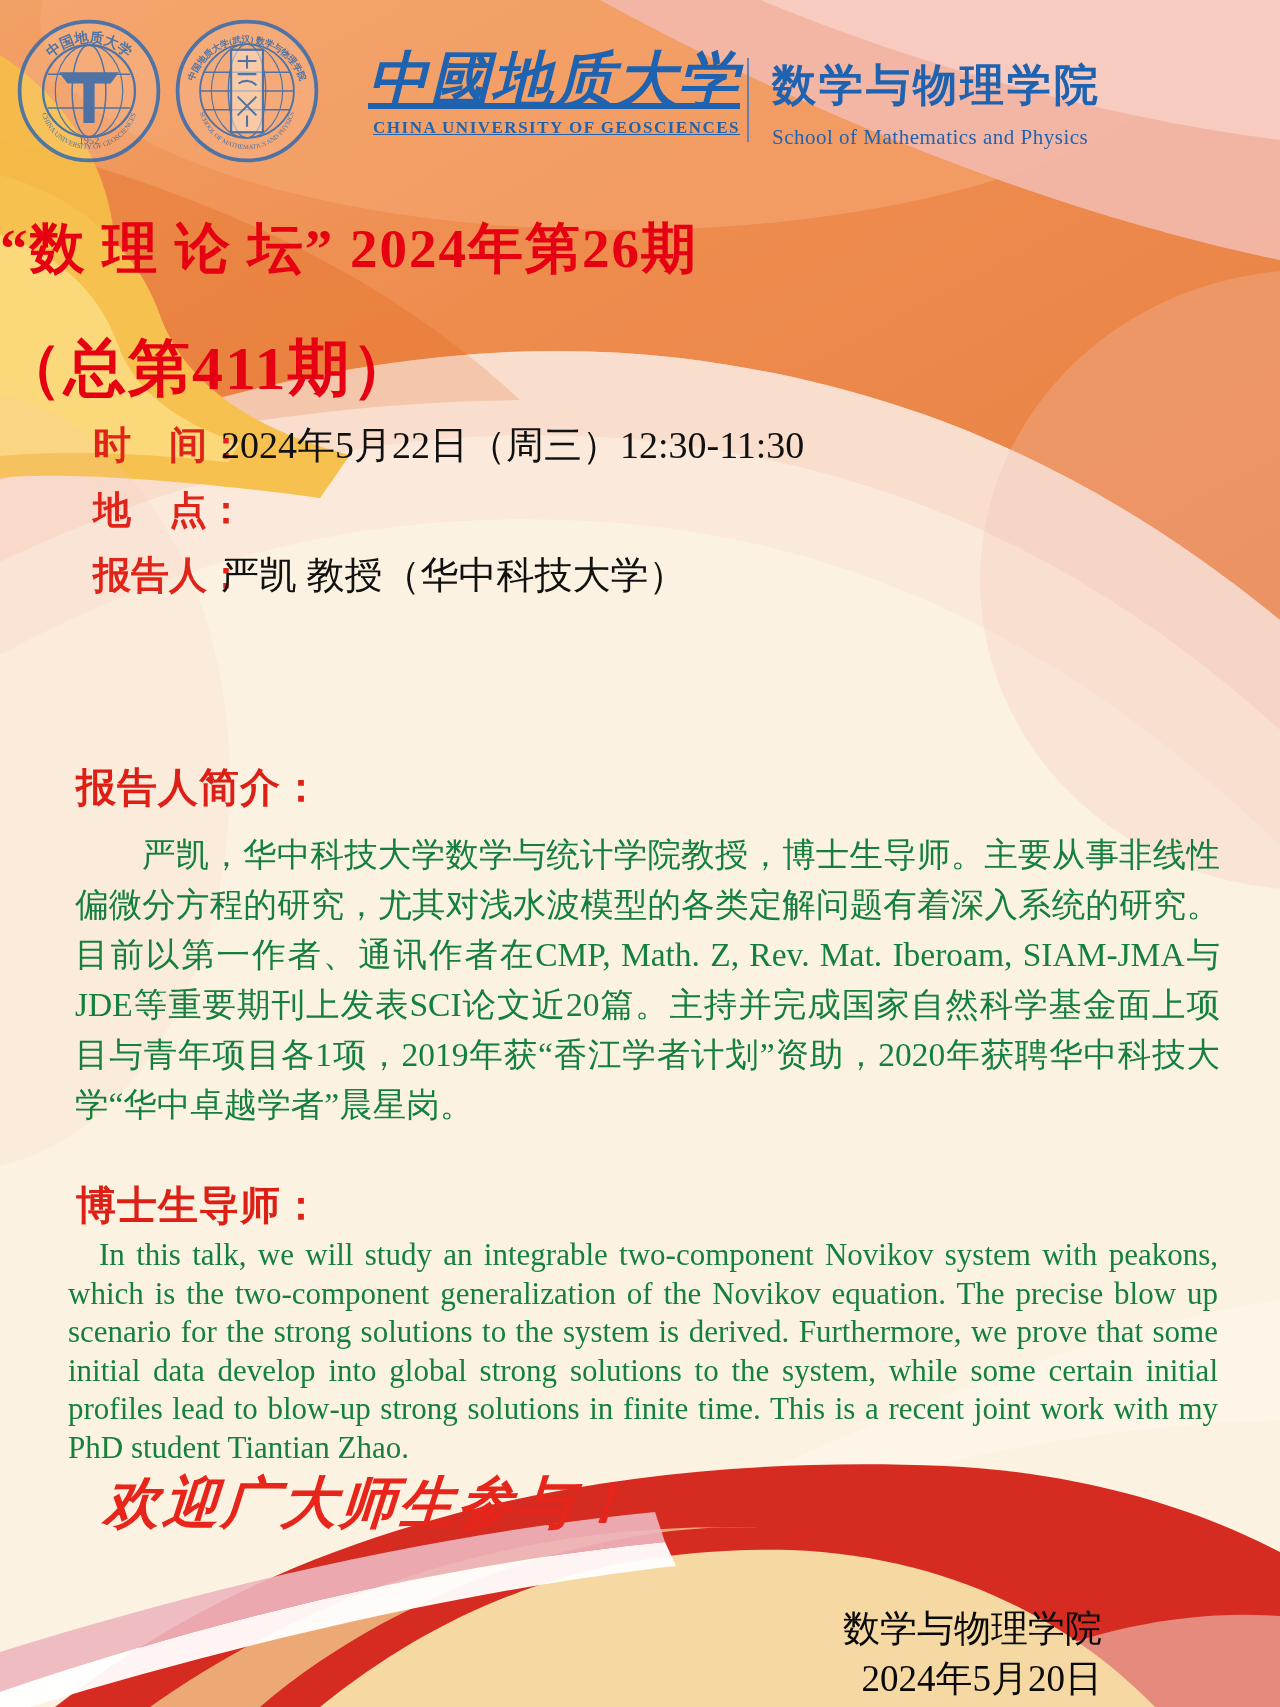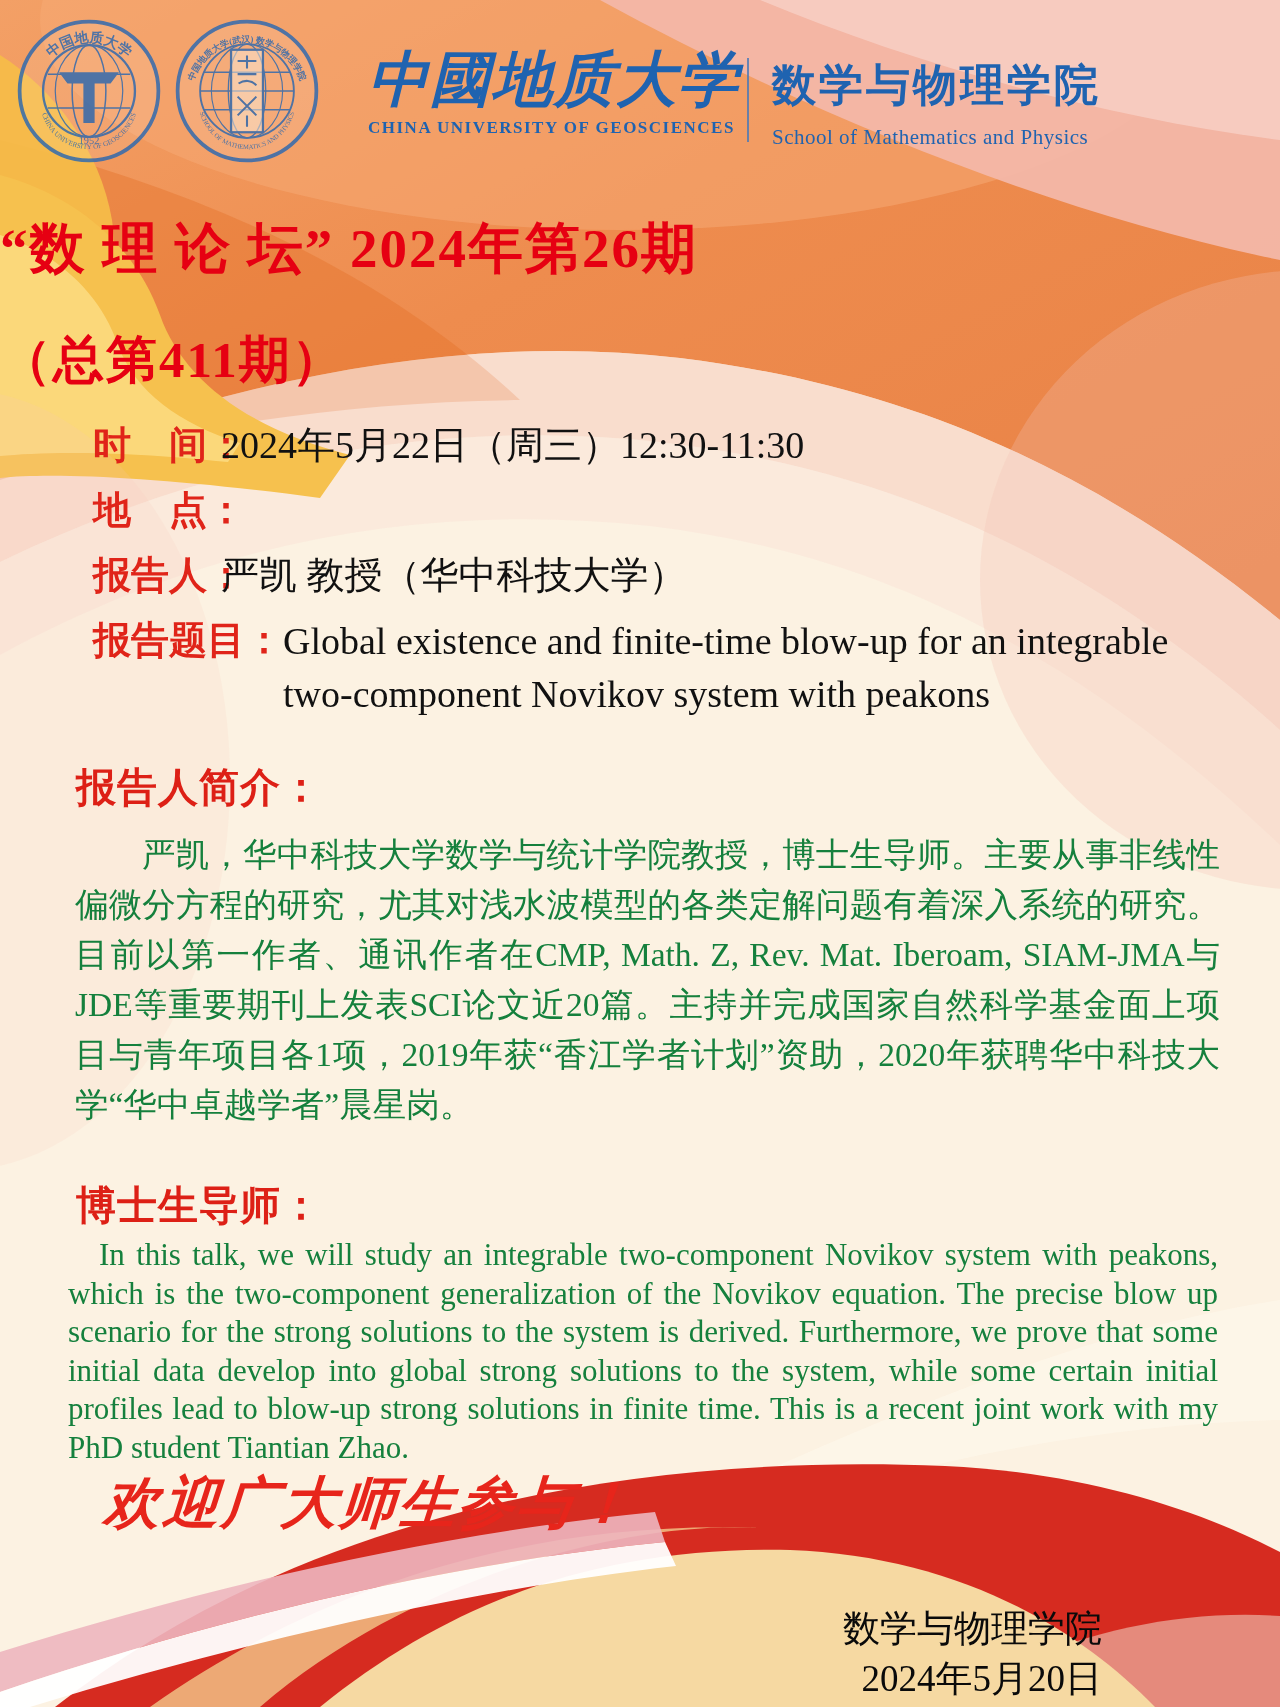--- a/index.html
+++ b/index.html
@@ -8,33 +8,33 @@
     width:1280px;height:1707px;
     margin:0 auto;
     overflow:hidden;
     font-family:"Liberation Serif","DejaVu Serif",serif;
     background:#fcf2e2;
   }
   .bg{position:absolute;inset:0;width:1280px;height:1707px;}
   
   .seals{position:absolute;top:16px;left:14px;display:flex;gap:8px;}
   .seal{width:150px;height:150px;opacity:.82;}
-  .uni-block{position:absolute;left:368px;top:44px;width:372px;text-align:left;color:#1f63b0;}
+  .uni-block{position:absolute;left:368px;top:44px;width:372px;text-align:right;color:#1f63b0;text-decoration:underline;}
   .uni-cn{font-size:60px;font-weight:bold;letter-spacing:2px;line-height:70px;
           font-family:"DejaVu Serif","Liberation Serif",serif;font-style:italic;}
   .uni-en{font-size:17px;font-weight:bold;letter-spacing:1.5px;margin-top:4px;white-space:nowrap;
           font-family:"Liberation Serif",serif;}
   .hdr-divider{position:absolute;left:747px;top:58px;width:2px;height:84px;background:#4678b8;opacity:.8;}
   .school-block{position:absolute;left:772px;top:56px;width:330px;color:#1f63b0;}
   .school-cn{font-size:44px;font-weight:bold;letter-spacing:3px;font-family:"Liberation Sans","DejaVu Sans",sans-serif;}
   .school-en{font-size:21px;margin-top:10px;letter-spacing:.5px;font-family:"Liberation Serif",serif;}
   
   .title-wrap{position:absolute;left:0;right:0;top:212px;color:#e60012;font-weight:bold;}
   .title-line1{font-size:55px;letter-spacing:2px;}
-  .title-line2{font-size:51px;margin-top:40px;letter-spacing:2px;}
+  .title-line2{font-size:62px;margin-top:40px;letter-spacing:2px;}
   
   .info{position:absolute;left:93px;right:60px;top:420px;}
   .info-row{display:flex;align-items:flex-start;margin-bottom:15px;font-size:38px;line-height:50px;color:#121212;}
   .info-label{color:#e02419;font-weight:bold;white-space:pre;flex:0 0 auto;}
   .info-label.fixed{width:128px;}
   .info-value{color:#111;}
   .topic-value{line-height:53px;}
   
   .sec-heading{position:absolute;left:76px;color:#dd2016;font-weight:bold;font-size:40px;letter-spacing:1px;text-align:center;}
   .bio-heading{top:760px;}
@@ -153,24 +153,20 @@
       <span class="info-label fixed">时　间：</span>
       <span class="info-value">2024年5月22日（周三）12:30-11:30</span>
     </div>
     <div class="info-row">
       <span class="info-label fixed">地　点：</span>
     </div>
     <div class="info-row">
       <span class="info-label fixed">报告人：</span>
       <span class="info-value">严凯 教授（华中科技大学）</span>
     </div>
-    <div class="info-row">
-      <span class="info-label">报告题目：</span>
-      <span class="info-value topic-value">Global existence and finite-time blow-up for an integrable two-component Novikov system with peakons</span>
-    </div>
   </div>
 
   <div class="sec-heading bio-heading">报告人简介：</div>
   <div class="bio-text">严凯，华中科技大学数学与统计学院教授，博士生导师。主要从事非线性偏微分方程的研究，尤其对浅水波模型的各类定解问题有着深入系统的研究。目前以第一作者、通讯作者在CMP, Math. Z, Rev. Mat. Iberoam, SIAM-JMA与JDE等重要期刊上发表SCI论文近20篇。主持并完成国家自然科学基金面上项目与青年项目各1项，2019年获“香江学者计划”资助，2020年获聘华中科技大学“华中卓越学者”晨星岗。</div>
 
   <div class="sec-heading abs-heading">博士生导师：</div>
   <div class="abs-text">In this talk, we will study an integrable two-component Novikov system with peakons, which is the two-component generalization of the Novikov equation. The precise blow up scenario for the strong solutions to the system is derived. Furthermore, we prove that some initial data develop into global strong solutions to the system, while some certain initial profiles lead to blow-up strong solutions in finite time. This is a recent joint work with my PhD student Tiantian Zhao.</div>
 
   <div class="welcome">欢迎广大师生参与！</div>
 

